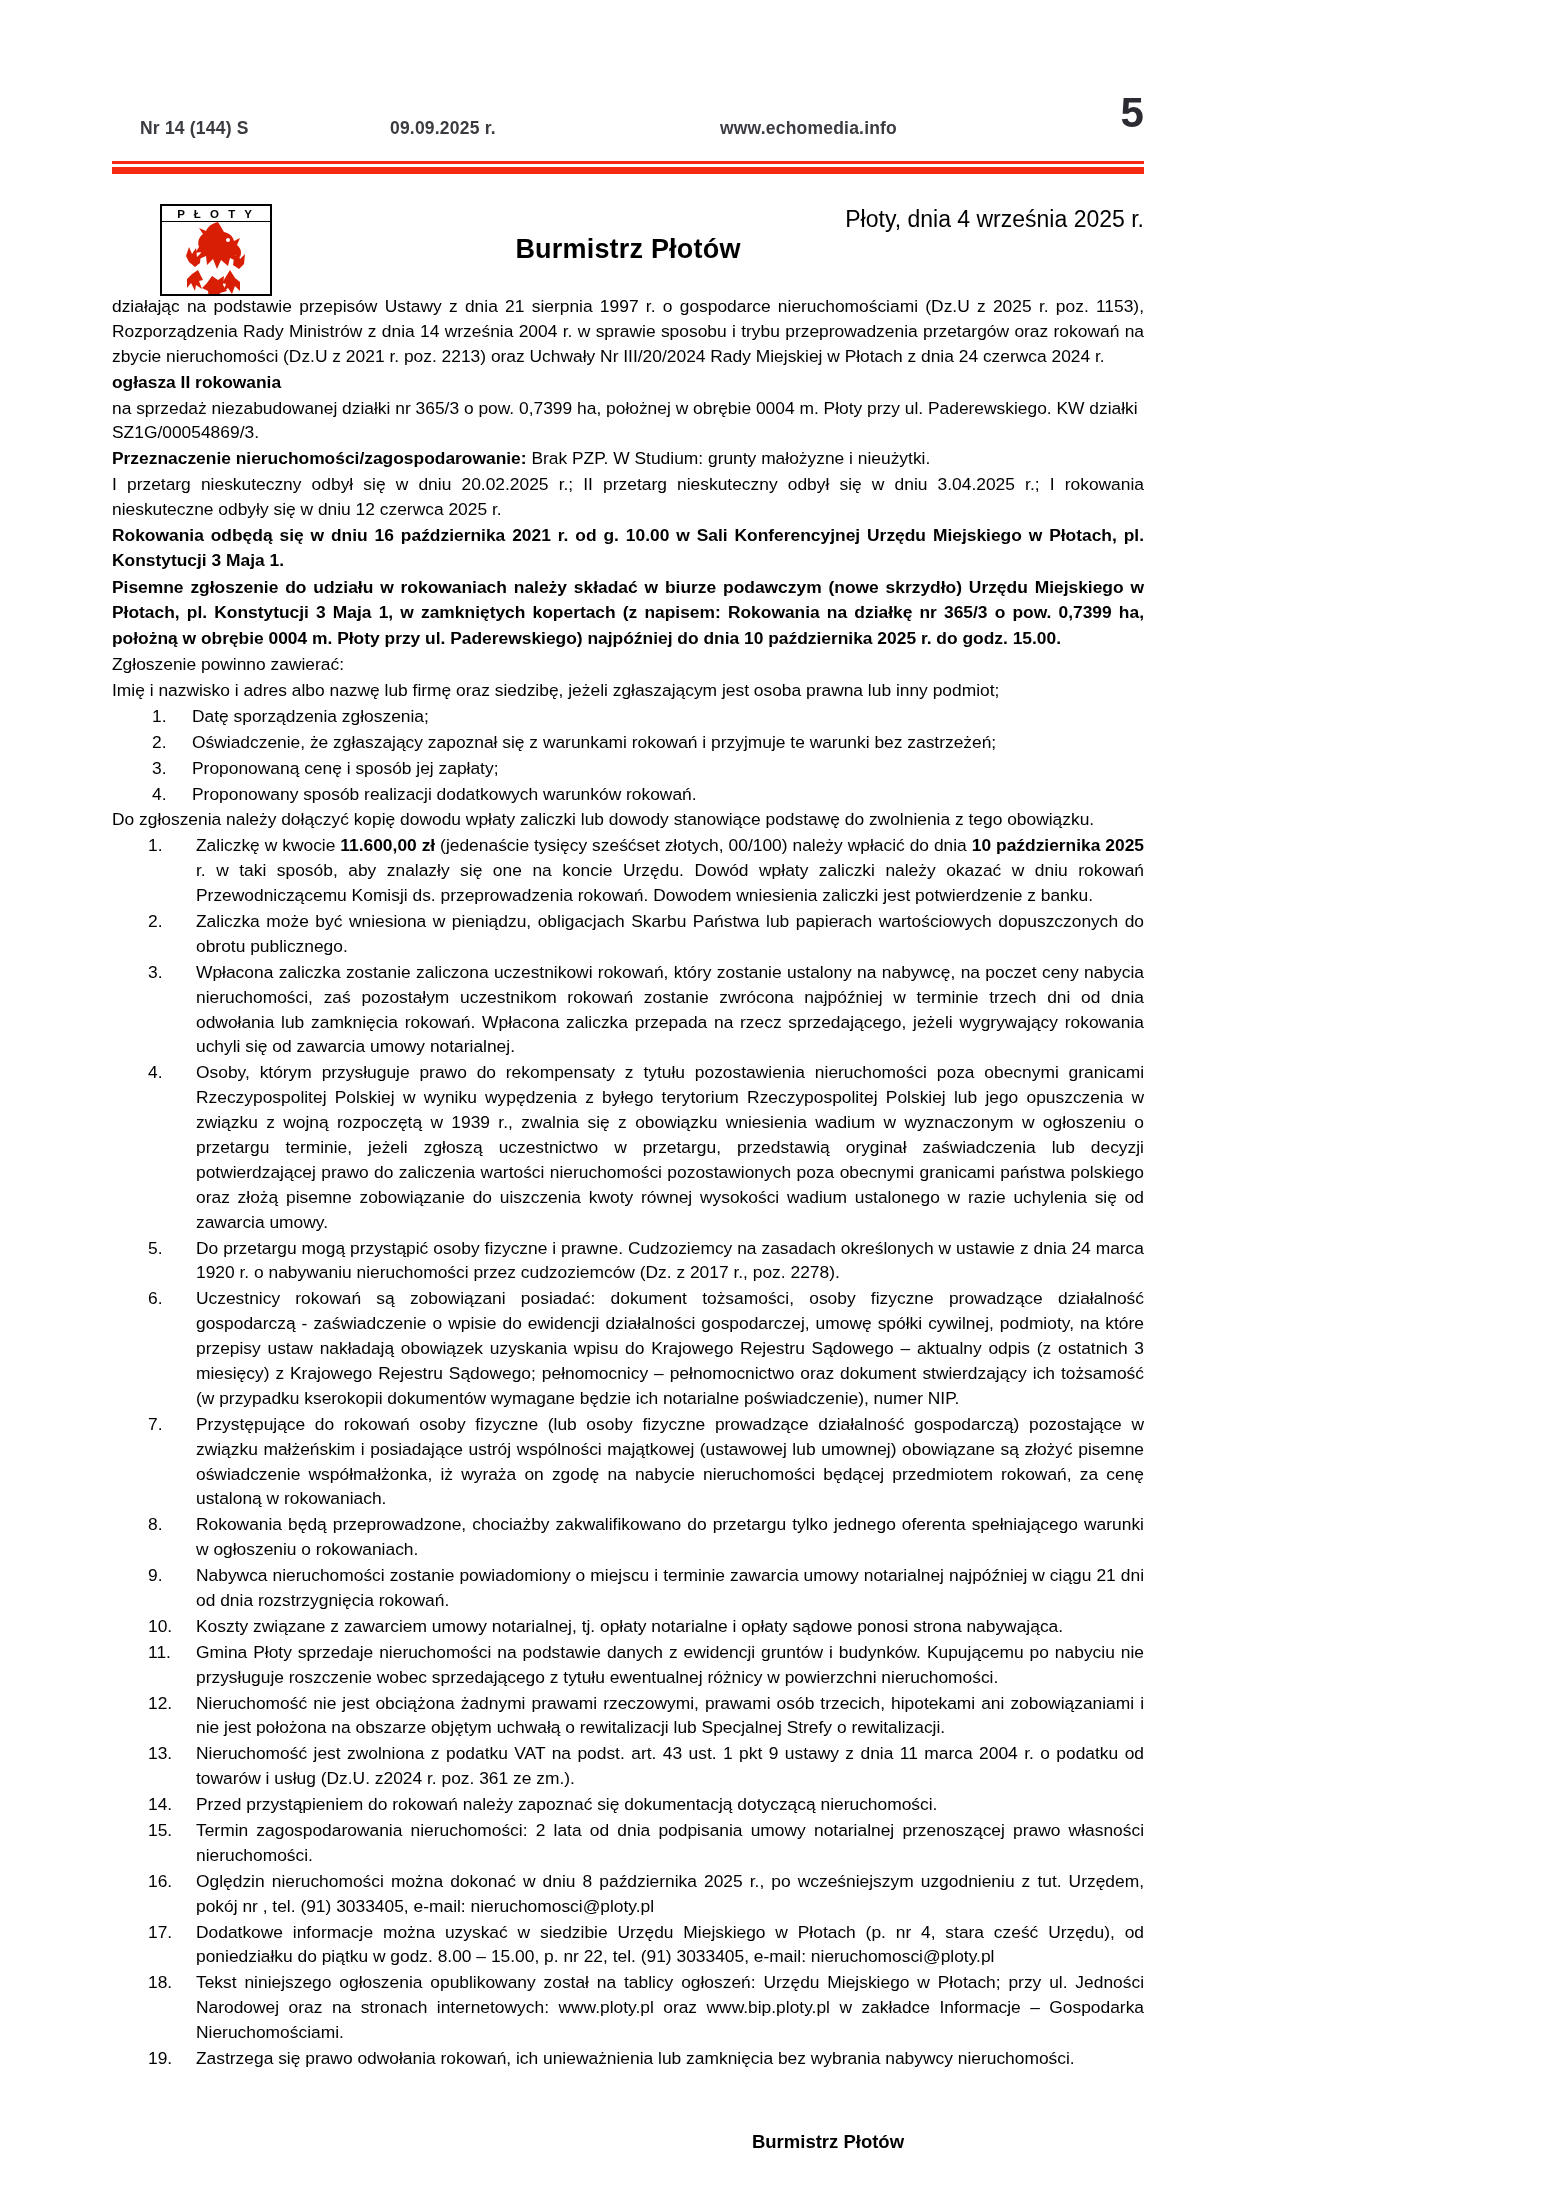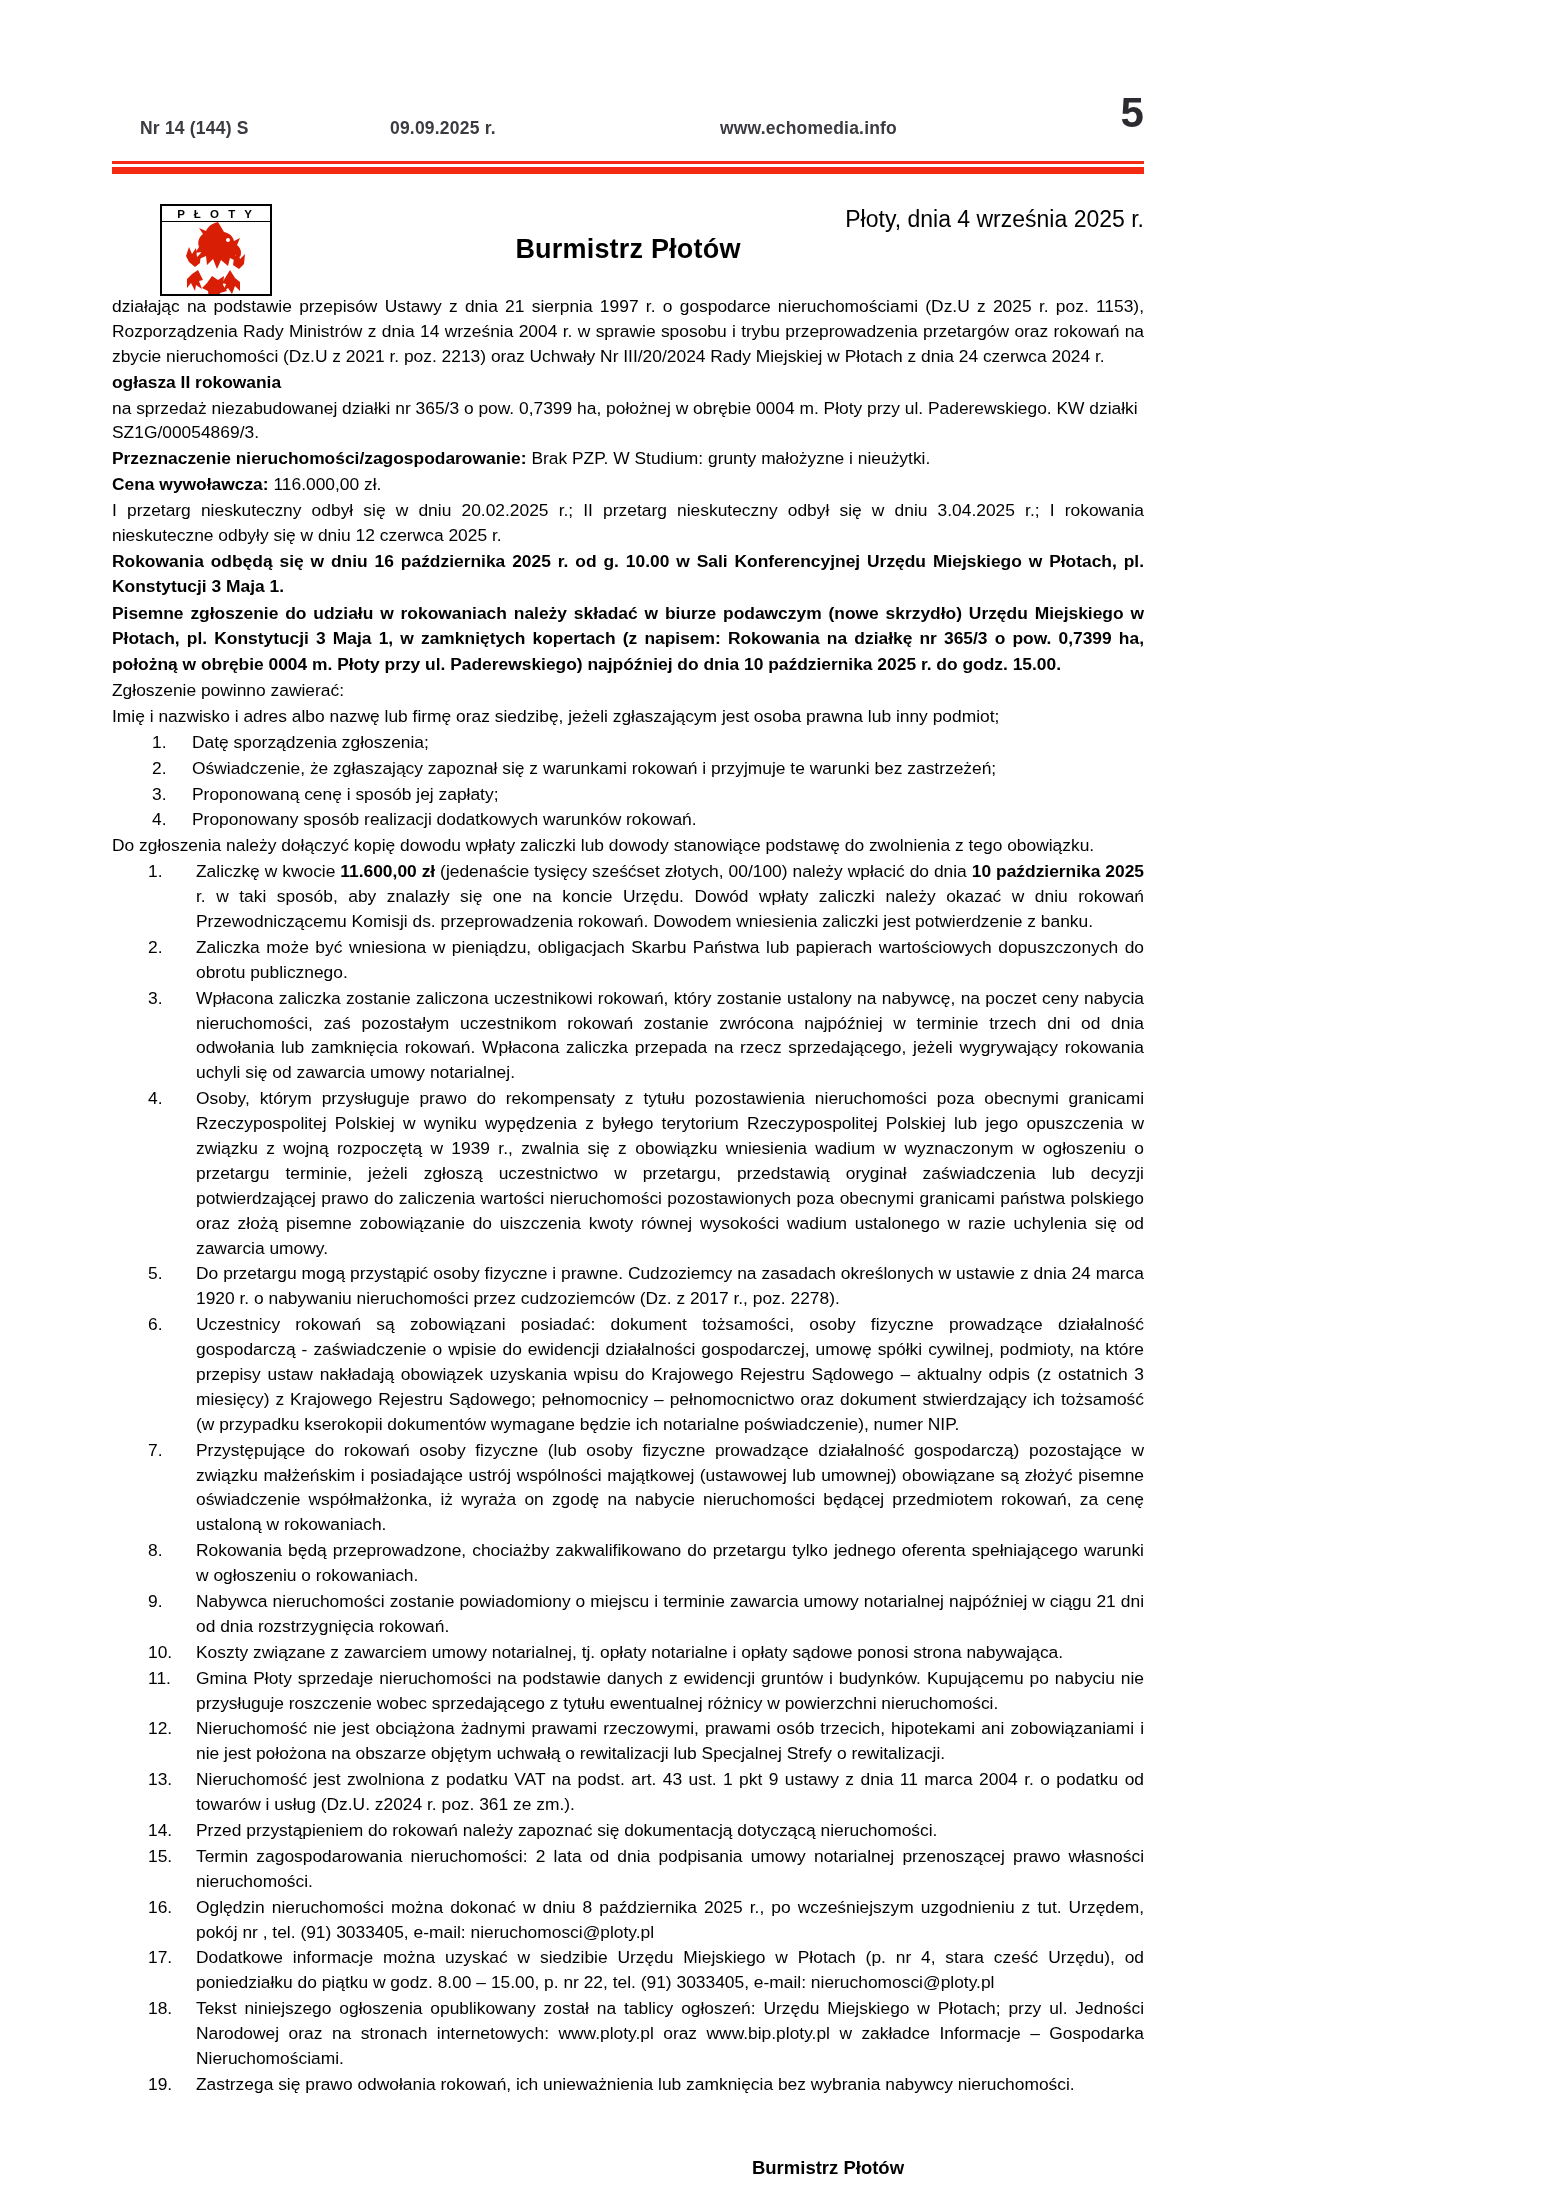--- a/index.html
+++ b/index.html
@@ -211,25 +211,24 @@
   <div class="body">
 
     <p>działając na podstawie przepisów Ustawy z dnia 21 sierpnia 1997 r. o gospodarce nieruchomościami (Dz.U z 2025 r. poz. 1153), Rozporządzenia Rady Ministrów z dnia 14 września 2004 r. w sprawie sposobu i trybu przeprowadzenia przetargów oraz rokowań na zbycie nieruchomości (Dz.U z 2021 r. poz. 2213) oraz Uchwały Nr III/20/2024 Rady Miejskiej w Płotach z dnia 24 czerwca 2024  r.</p>
 
     <p class="heading-center">ogłasza II rokowania</p>
 
     <p class="plain">na sprzedaż niezabudowanej działki nr 365/3 o pow. 0,7399 ha, położnej w obrębie 0004 m. Płoty przy ul. Paderewskiego. KW działki SZ1G/00054869/3.</p>
 
     <p class="plain"><span class="bold">Przeznaczenie nieruchomości/zagospodarowanie:</span><span> Brak PZP. W Studium: grunty małożyzne i nieużytki.</span></p>
 
-    <p class="plain"><span class="bold">Cena wywoławcza:</span><span> 116.000,00 zł.</span></p>
 
     <p>I przetarg nieskuteczny odbył się w dniu 20.02.2025 r.; II przetarg nieskuteczny odbył się w dniu 3.04.2025 r.; I rokowania nieskuteczne odbyły się w dniu 12 czerwca 2025 r.</p>
 
-    <p class="blockbold">Rokowania odbędą się w dniu 16 października 2025 r. od g. 10.00 w Sali Konferencyjnej Urzędu Miejskiego w Płotach, pl. Konstytucji 3 Maja 1.</p>
+    <p class="blockbold">Rokowania odbędą się w dniu 16 października 2021 r. od g. 10.00 w Sali Konferencyjnej Urzędu Miejskiego w Płotach, pl. Konstytucji 3 Maja 1.</p>
     <p class="blockbold">Pisemne zgłoszenie do udziału w rokowaniach należy składać w biurze podawczym (nowe skrzydło) Urzędu Miejskiego w Płotach, pl. Konstytucji 3 Maja 1, w zamkniętych kopertach (z napisem: Rokowania na działkę nr 365/3 o pow. 0,7399 ha, położną w obrębie 0004 m. Płoty przy ul. Paderewskiego) najpóźniej do dnia 10 października 2025 r. do godz. 15.00.</p>
 
     <p class="plain">Zgłoszenie powinno zawierać:</p>
     <p class="plain">Imię i nazwisko i adres albo nazwę lub firmę oraz siedzibę, jeżeli zgłaszającym jest osoba prawna lub inny podmiot;</p>
 
     <ol class="nlist">
       <li>Datę sporządzenia zgłoszenia;</li>
       <li>Oświadczenie, że zgłaszający zapoznał się z warunkami rokowań i przyjmuje te warunki bez zastrzeżeń;</li>
       <li>Proponowaną cenę i sposób jej zapłaty;</li>
       <li>Proponowany sposób realizacji dodatkowych warunków rokowań.</li>

